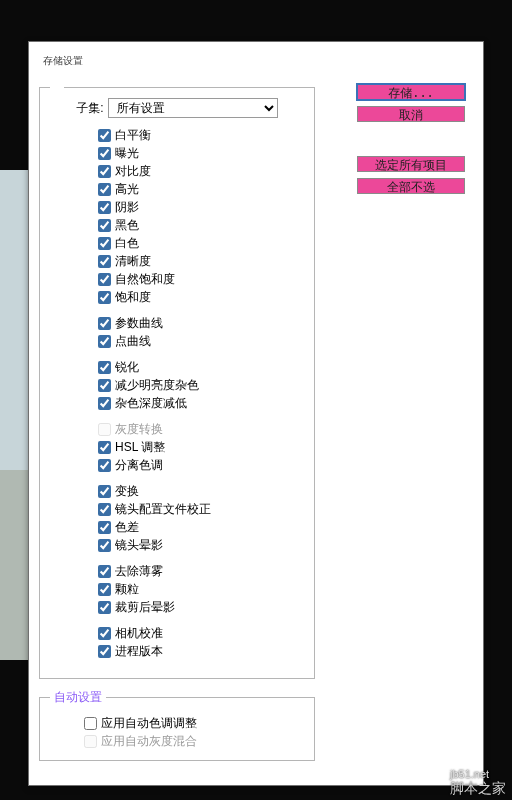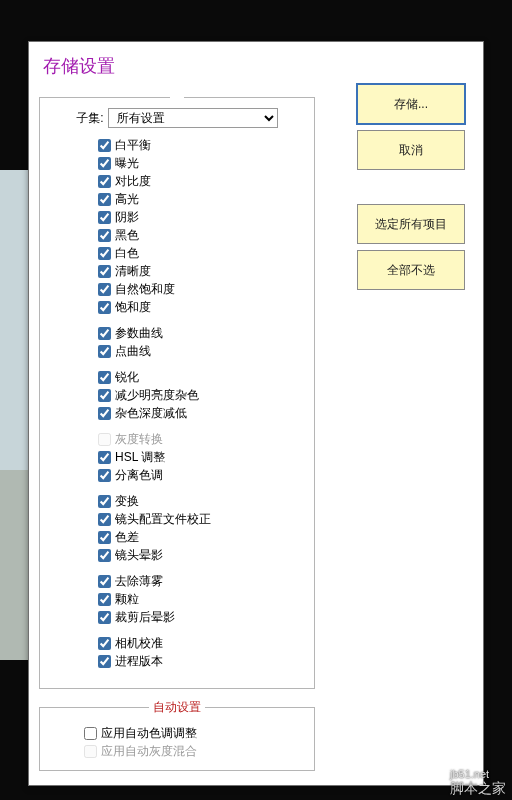--- a/index.html
+++ b/index.html
@@ -21,39 +21,38 @@
 .dialog {
   position: absolute;
   left: 28px; top: 41px;
   width: 456px; height: 745px;
   background: #ffffff;
   border: 1px solid #707070;
   box-shadow: 0 2px 6px rgba(0,0,0,.4);
 }
 .dlg-title {
   padding: 12px 14px 6px 14px;
-  font-size: 18px;
-  color: #a21caf;
+  font-size: 10px;
+  color: #404040;
 }
 .content {
   position: relative;
   padding: 0 10px 10px 10px;
 }
 fieldset {
   border: 1px solid #b5b5b5;
   margin: 6px 0 10px 0;
   padding: 8px 10px 10px 10px;
   position: relative;
 }
 fieldset.subset { padding-top: 4px; }
 legend {
   padding: 0 4px;
   font-size: 12px;
-  color: #b91c1c;
-  text-align: center;
+  color: #8b5cf6;
 }
 .subset-row {
   display: flex; align-items: center;
   gap: 4px;
   margin-bottom: 8px;
   justify-content: center;
 }
 .subset-row label { white-space: nowrap; }
 select.combo {
   flex: 0 0 170px;
@@ -81,27 +80,28 @@
 .cb-row.disabled input[type=checkbox] { opacity: .6; }
 .side-buttons {
   position: absolute;
   right: 18px;
   top: 42px;
   width: 108px;
   display: flex; flex-direction: column;
   gap: 6px;
 }
 button.dlg-btn {
-  height: 40px;
-  background: #fef9c3;
+  height: 16px;
+  background: #ec4899;
   border: 1px solid #8a8a8a;
   font-size: 12px;
   cursor: pointer;
   padding: 0;
   color: #222;
+  font-family: Liberation Mono, monospace;
 }
 button.dlg-btn.primary {
   border: 1px solid #3a72b8;
   outline: 1px solid #3a72b8;
 }
 .gap { height: 22px; }
 .watermark {
   position: absolute;
   right: 6px; bottom: 2px;
   color: #e6e6e6;

